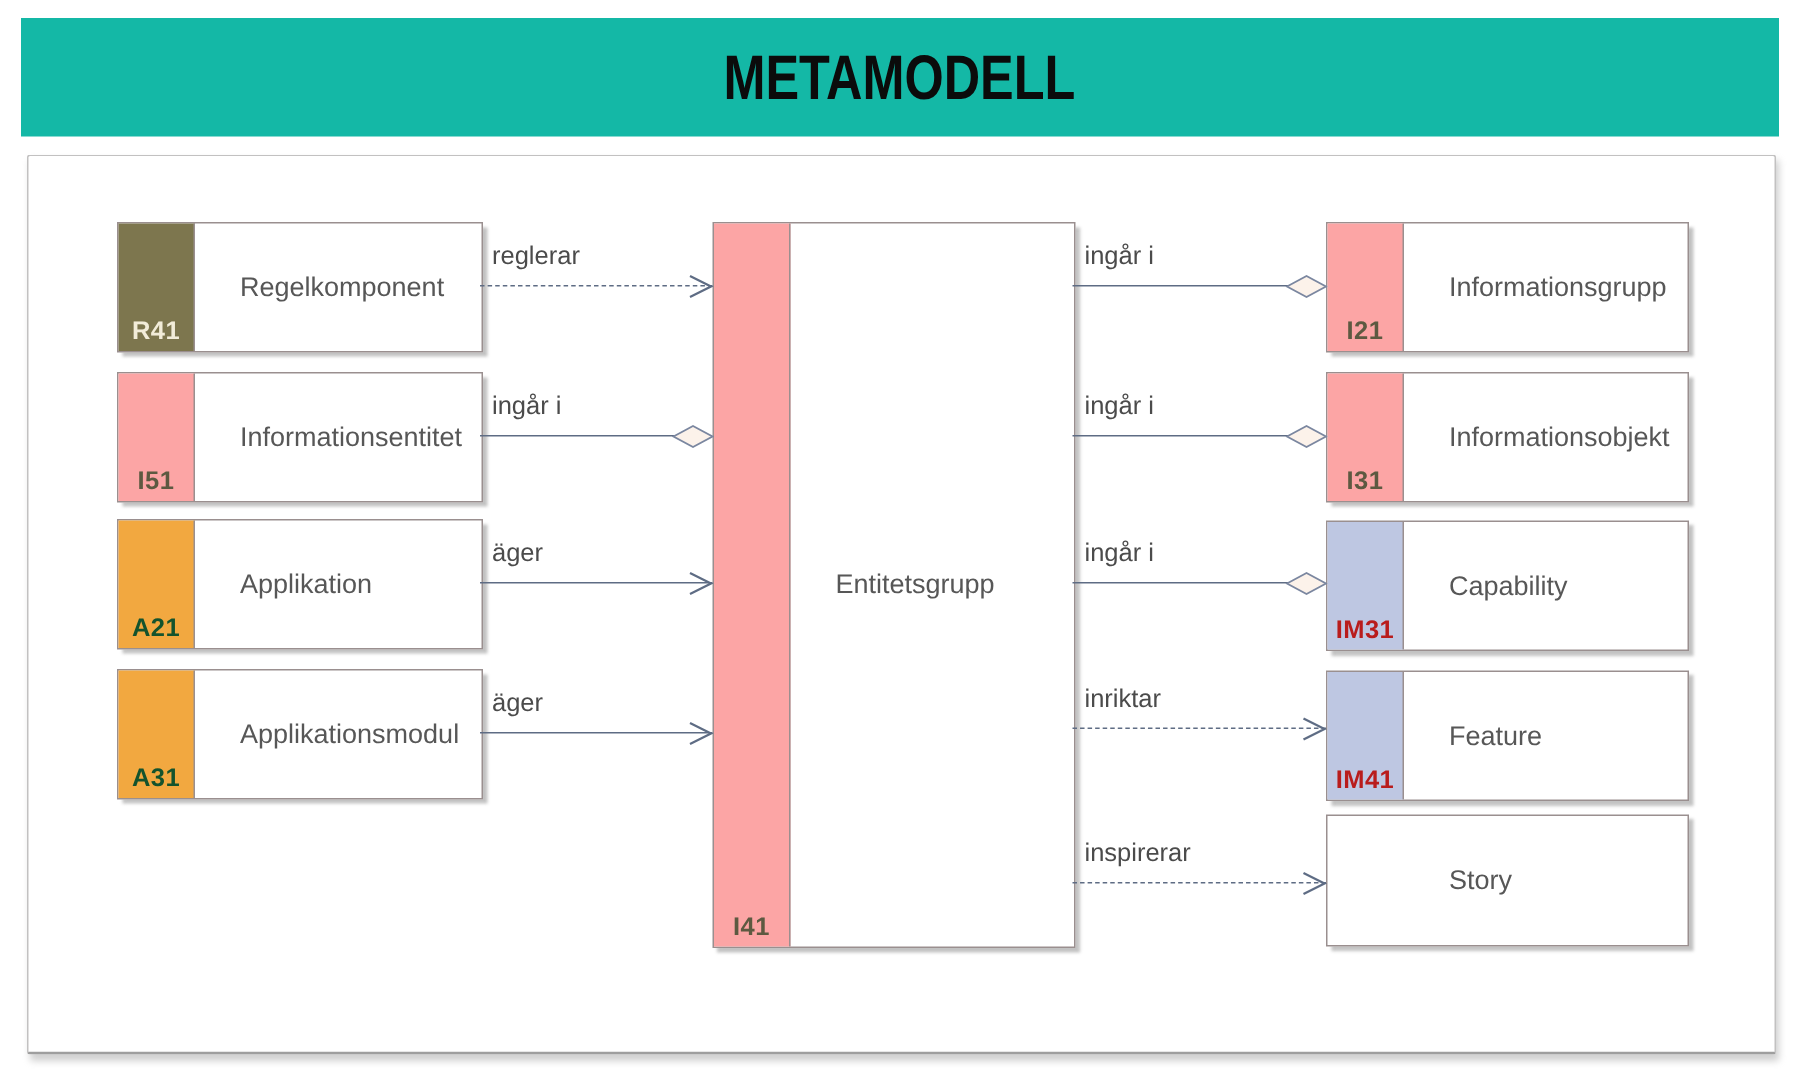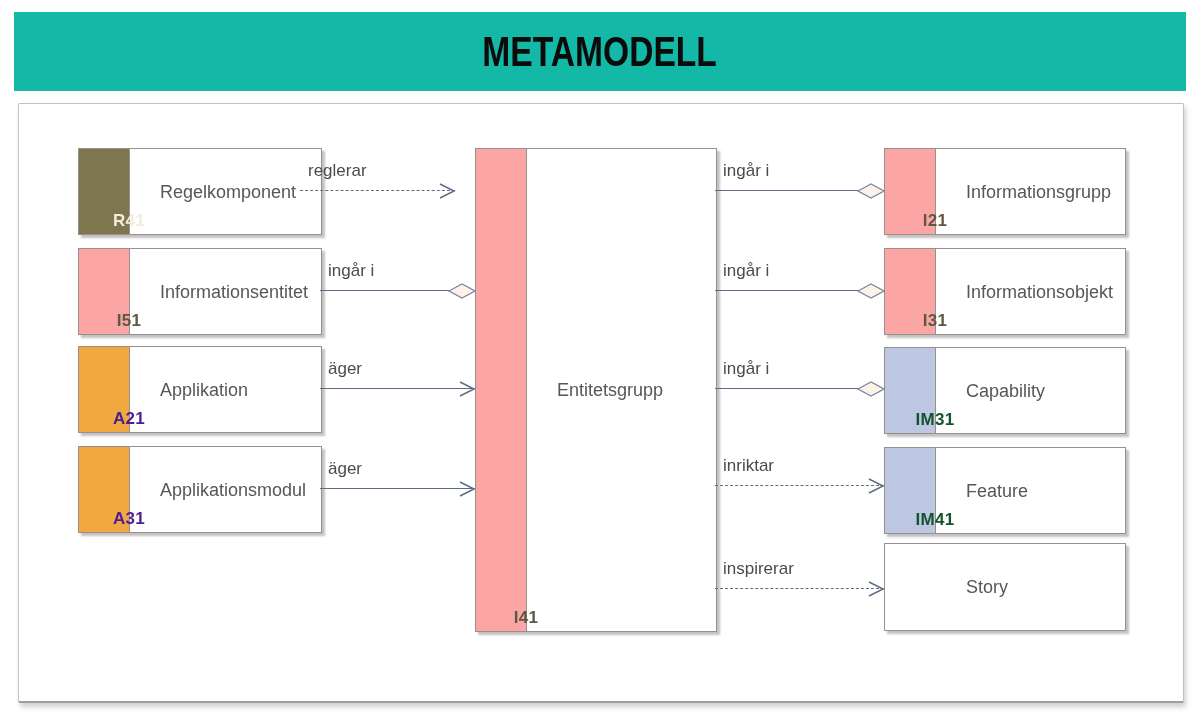--- a/index.html
+++ b/index.html
@@ -36,26 +36,26 @@
   .stripe{
     position:absolute;left:0;top:0;bottom:0;width:50px;
     border-right:1px solid #9a8f8f;
   }
   .stripe-darkolive .stripe{background:#7d764e;}
   .stripe-khaki .stripe{background:#fca5a5;text-decoration:underline;}
   .stripe-orange .stripe{background:#f2a840;}
   .stripe-periwinkle .stripe{background:#bec7e2;}
   .code{
     position:absolute;bottom:3px;left:0;width:100%;text-align:center;
-    font-size:17px;font-weight:600;letter-spacing:.3px;padding-left:25px;
+    font-size:17px;font-weight:600;letter-spacing:.3px;
   }
   .stripe-darkolive .code{color:#f2ecd9;}
   .stripe-khaki .code{color:#5d5941;}
-  .stripe-orange .code{color:#4c1d95;}
-  .stripe-periwinkle .code{color:#14532d;}
+  .stripe-orange .code{color:#14532d;}
+  .stripe-periwinkle .code{color:#b91c1c;}
   .ename{
     position:absolute;left:60px;top:50%;transform:translateY(-50%);
     font-size:18px;color:#575757;white-space:nowrap;margin-left:21px;
   }
   
   .l1{left:78px;top:148px;width:242px;height:85px;}
   .l2{left:78px;top:248px;width:242px;height:85px;}
   .l3{left:78px;top:346px;width:242px;height:85px;}
   .l4{left:78px;top:446px;width:242px;height:85px;}
   .cbox{left:475px;top:148px;width:240px;height:482px;}
@@ -142,21 +142,21 @@
 <div class="ebox r4 stripe-periwinkle">
   <div class="stripe">
     <span class="code">IM41</span>
   </div>
   <span class="ename">Feature</span>
 </div>
 <div class="ebox r5 stripe-periwinkle">
   <span class="ename">Story</span>
 </div>
 
-<div class="rel dashed end-arrow" style="left:300px;top:161px;width:155px;">
+<div class="rel dashed end-arrow" style="left:320px;top:161px;width:155px;">
   <span class="rlabel">reglerar</span>
   <div class="line"></div>
   <svg class="chev" width="18" height="18" viewBox="0 0 18 18">
       <path d="M2,2 L16,9 L2,16" fill="none" stroke="#5e6c84" stroke-width="1.5"></path>
     </svg>
 </div>
 <div class="rel solid end-diamond" style="left:320px;top:261px;width:155px;">
   <span class="rlabel">ingår i</span>
   <div class="line"></div>
   <svg class="dia" width="28" height="16" viewBox="0 0 28 16">

